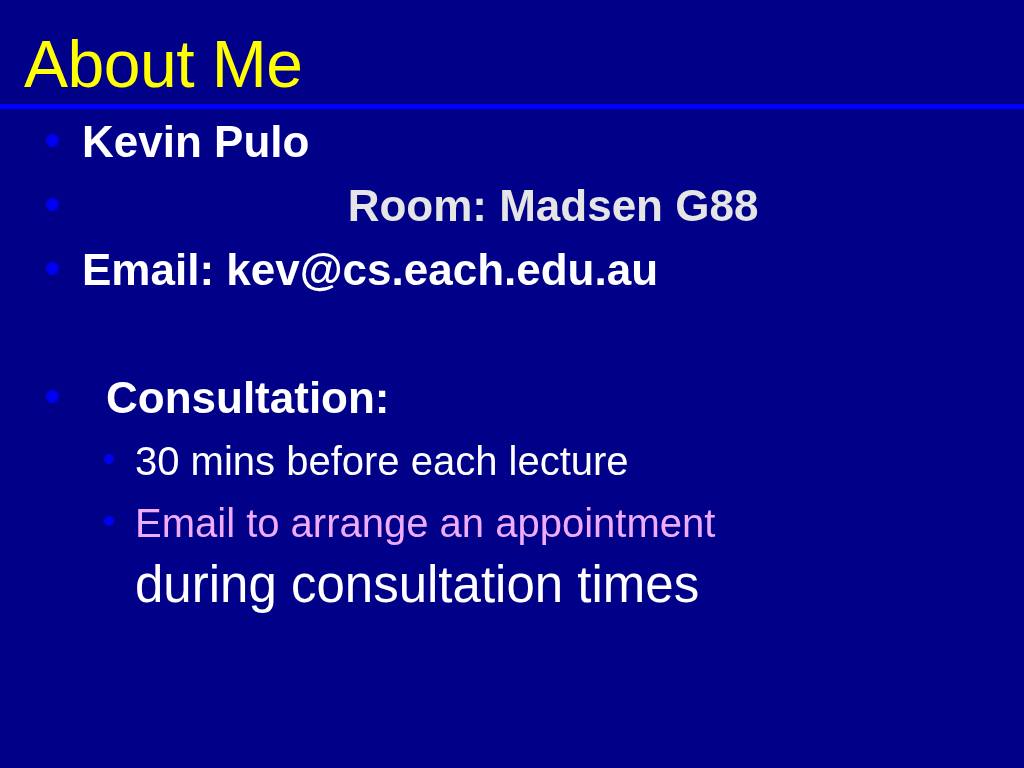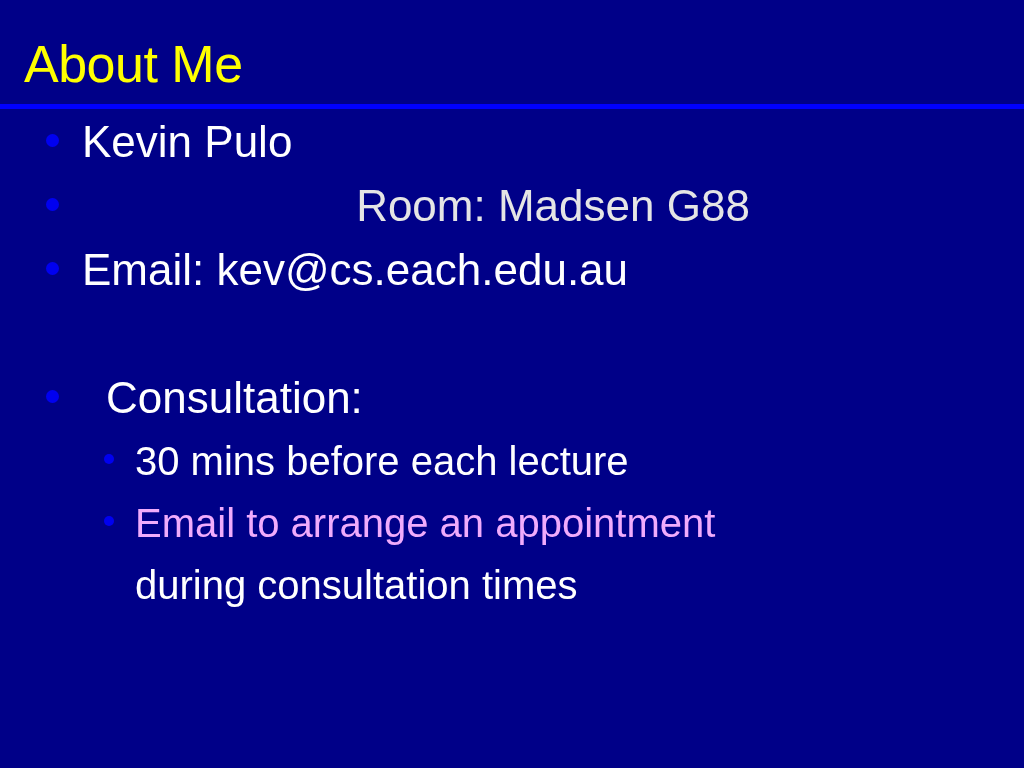--- a/index.html
+++ b/index.html
@@ -30,21 +30,21 @@
     width: 1024px;
     height: 110px;
   }
 
   .slide-title {
     position: absolute;
     left: 24px;
     top: 29px;
     margin: 0;
     font-family: "Liberation Sans", sans-serif;
-    font-size: 52px;
+    font-size: 66px;
     font-weight: normal;
     line-height: 70px;
     letter-spacing: -0.5px;
     color: #ffff00;
     white-space: nowrap;
   }
 
   .title-rule {
     position: absolute;
     left: 0;
@@ -78,20 +78,21 @@
   .level-1 {
     padding-left: 82px;
     min-height: 64px;
   }
   .level-1 .bullet-text {
     font-size: 44px;
     line-height: 64px;
     color: #ffffff;
     white-space: nowrap;
     display: block;
+    font-weight: bold;
   }
   .level-1 .bullet-dot {
     position: absolute;
     left: 46px;
     top: 24px;
     width: 13px;
     height: 13px;
     border-radius: 50%;
     background: #0000f0;
   }
@@ -119,21 +120,21 @@
   }
 
   
   .spacer-line {
     height: 64px;
   }
 
   
   .wrap-line {
     display: block;
-    font-size: 40px;
+    font-size: 51px;
     line-height: 62px;
     color: #ffffff;
     white-space: nowrap;
   }
 </style>
 </head>
 <body>
 
 <div class="slide" style="background: rgb(0, 0, 136);">
 

